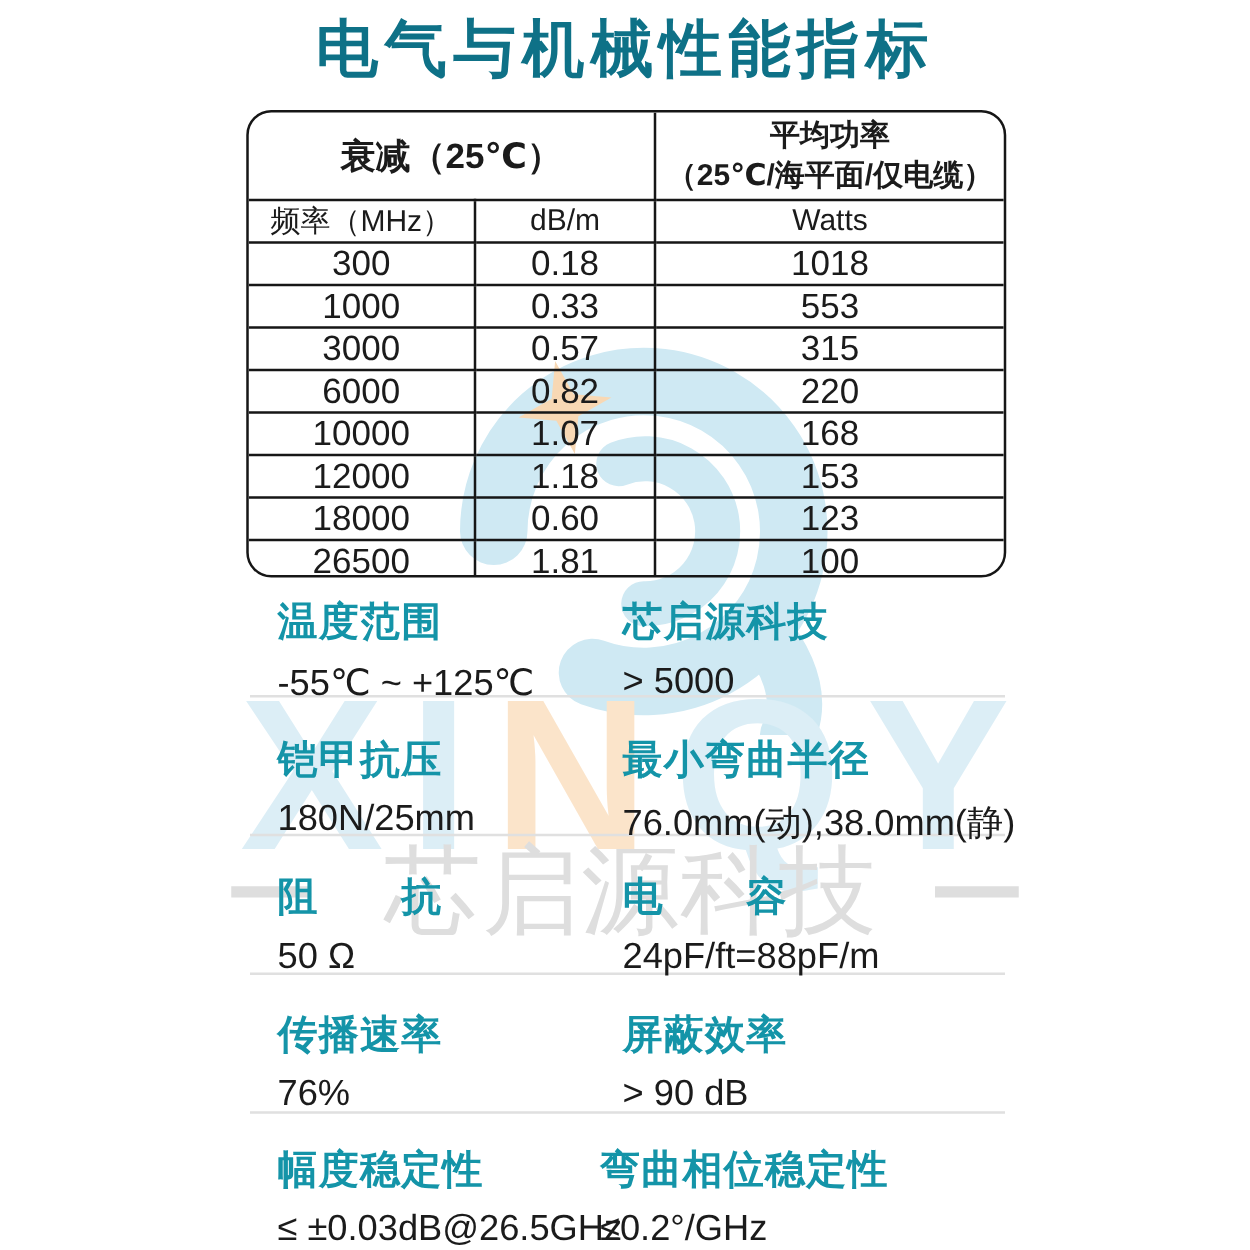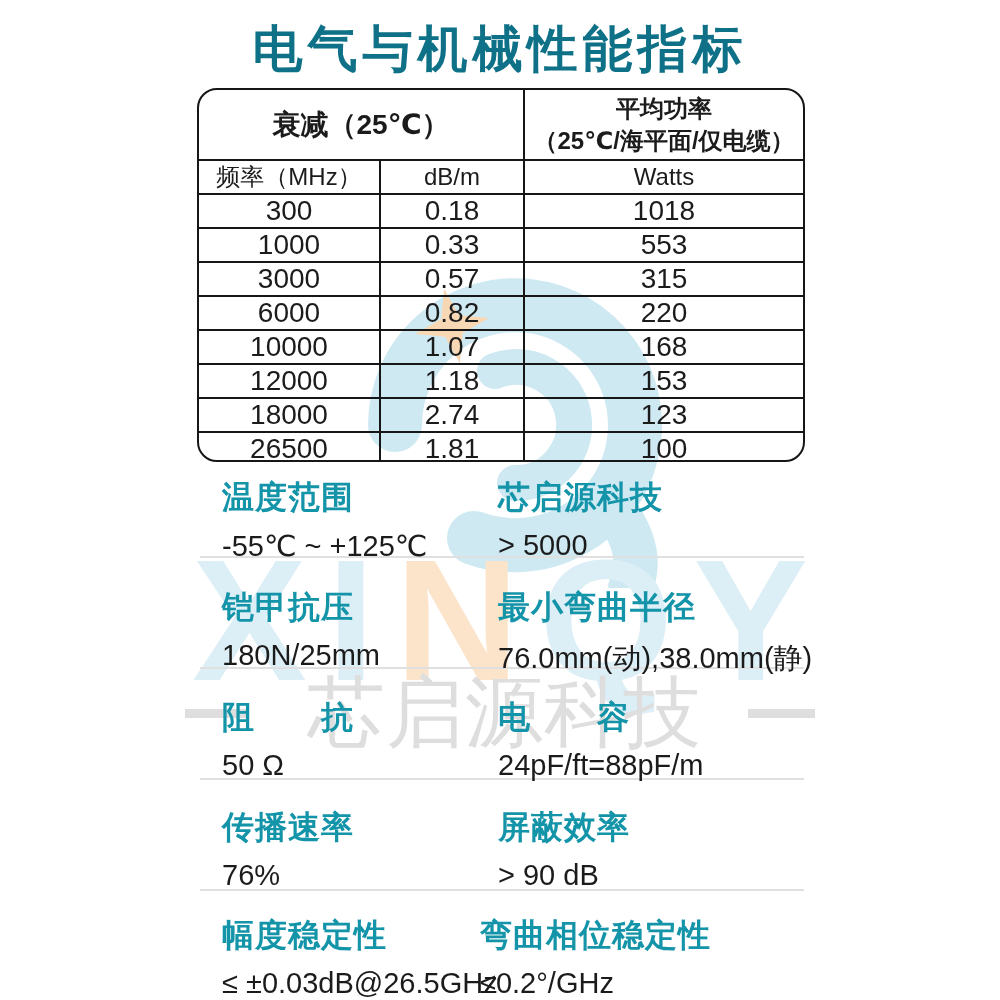--- a/index.html
+++ b/index.html
@@ -24,21 +24,21 @@
   .wm-letters{left:192px;top:545px;width:616px;height:162px;display:flex;justify-content:space-between;align-items:flex-start;font-size:172px;line-height:150px;font-weight:bold;color:var(--letters-blue);letter-spacing:0;}
   .wm-letters .ltr{flex:0 0 auto;}
   .wm-letters .ltr.peach{color:var(--letters-peach);}
   .wm-cn{left:185px;top:668px;width:630px;height:90px;display:flex;align-items:center;justify-content:space-between;}
   .wm-cn .dash{height:9px;background:var(--cn-gray);flex:0 0 auto;}
   .wm-cn .dash.l{width:64px;}
   .wm-cn .dash.r{width:67px;}
   .wm-cn .cn-text{font-size:78px;font-weight:500;color:var(--cn-gray);letter-spacing:1px;white-space:nowrap;margin-left:12px;}
 
   
-  .title{position:absolute;z-index:2;top:16px;left:0;width:100%;text-align:center;font-size:50px;font-weight:bold;letter-spacing:5px;color:var(--title-teal);}
+  .title{position:absolute;z-index:2;top:6px;left:0;width:100%;text-align:center;font-size:50px;font-weight:bold;letter-spacing:5px;color:var(--title-teal);}
 
   
   .tbl-wrap{position:absolute;z-index:2;left:197px;top:88px;width:608px;height:374px;border:2px solid var(--border-ink);border-radius:20px;overflow:hidden;box-sizing:border-box;background:transparent;}
   table.tbl{width:100%;height:100%;border-collapse:collapse;table-layout:fixed;}
   .tbl td{border:2px solid var(--border-ink);text-align:center;vertical-align:middle;padding:0;color:var(--ink);background:transparent;}
   .tbl tr > td:first-child{border-left:none;}
   .tbl tr > td:last-child{border-right:none;}
   .tbl tr:first-child > td{border-top:none;}
   .tbl tr:last-child > td{border-bottom:none;}
   .tbl tr.r-head{height:70px;}
@@ -136,21 +136,21 @@
         <td class="data-cell">1.07</td>
         <td class="data-cell">168</td>
       </tr>
       <tr>
         <td class="data-cell">12000</td>
         <td class="data-cell">1.18</td>
         <td class="data-cell">153</td>
       </tr>
       <tr>
         <td class="data-cell">18000</td>
-        <td class="data-cell">2.74</td>
+        <td class="data-cell">0.60</td>
         <td class="data-cell">123</td>
       </tr>
       <tr>
         <td class="data-cell">26500</td>
         <td class="data-cell">1.81</td>
         <td class="data-cell">100</td>
       </tr>
     </tbody>
       </table>
   </div>

